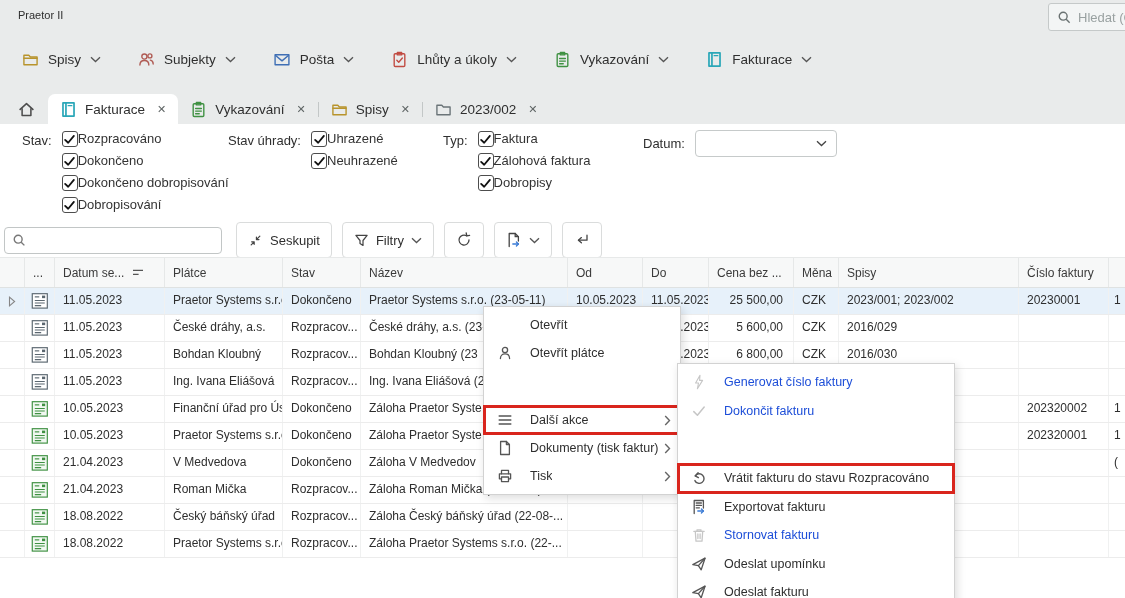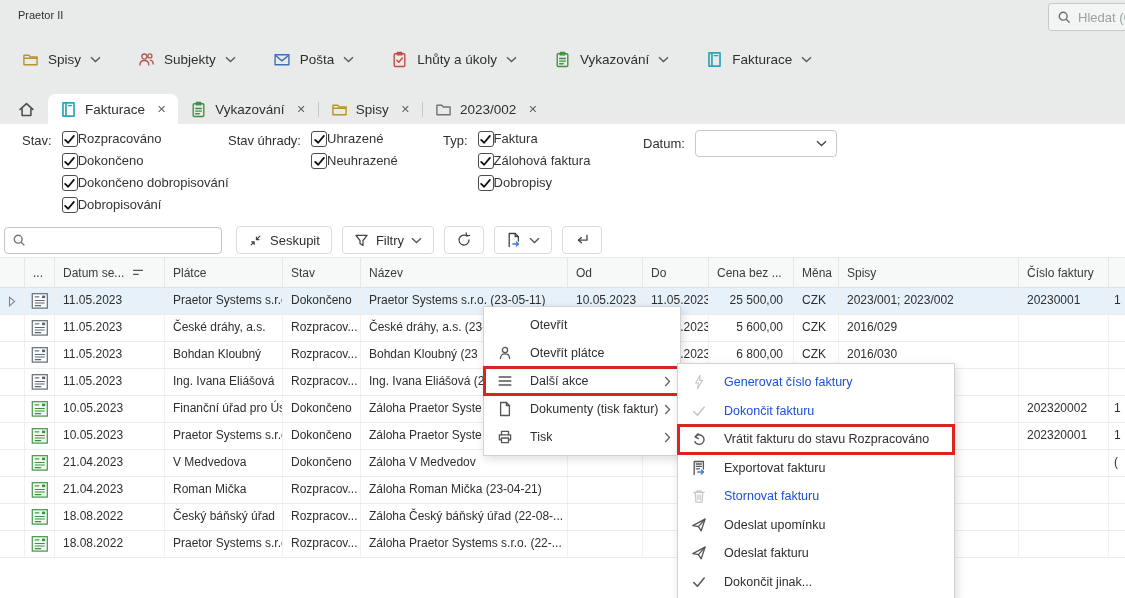--- a/index.html
+++ b/index.html
@@ -31,21 +31,21 @@
   .fopt{display:flex;align-items:flex-start;height:17px;}
   .cb{width:16px;height:16px;border:1.6px solid #4d4d4d;border-radius:3px;background:#fff;
       display:flex;align-items:center;justify-content:center;box-sizing:border-box;}
   .fselect{width:142px;height:27px;border:1px solid #c6caca;border-radius:4px;background:#fff;
            display:flex;align-items:center;justify-content:flex-end;padding-right:9px;box-sizing:border-box;margin-top:-4px;}
   
   .toolbar{position:absolute;top:102px;left:4px;height:28px;display:flex;gap:10px;align-items:center;}
   .tsearch{width:218px;height:27px;border:1px solid #c2c6c6;border-radius:4px;background:#fff;
            display:flex;align-items:center;gap:6px;padding-left:7px;box-sizing:border-box;margin-right:4px;}
   .tsearch input{border:none;outline:none;width:170px;font-size:13px;font-family:inherit;background:transparent;}
-  .tbtn{display:flex;align-items:center;gap:7px;height:28px;padding:0 11px;border:1px solid #dadcdc;
+  .tbtn{display:flex;align-items:center;gap:7px;height:36px;padding:0 11px;border:1px solid #dadcdc;
         border-radius:4px;background:#fff;color:#2f2f2f;box-sizing:border-box;}
   
   .tableWrap{position:absolute;top:133px;left:0;right:0;}
   .thr{display:flex;height:29px;background:#f7f8f8;border-bottom:1px solid #dfe2e2;border-top:1px solid #e7e9e9;}
   .th{box-sizing:border-box;padding-left:8px;line-height:28px;font-size:12px;color:#3a3a3a;
       border-right:1px solid #e6e8e8;display:flex;align-items:center;gap:8px;overflow:hidden;white-space:nowrap;}
   .tr{display:flex;height:26px;border-bottom:1px solid #ececec;background:#fff;}
   .tr.selected{background:#e7f1fa;}
   .td{box-sizing:border-box;padding-left:8px;line-height:25px;font-size:12px;color:#2e2e2e;
       border-right:1px solid #f0f1f1;overflow:hidden;white-space:nowrap;}
@@ -58,21 +58,21 @@
   .menu{position:absolute;background:#fff;border:1px solid #d2d2d2;box-shadow:2px 3px 9px rgba(0,0,0,.14);padding:4px 0;}
   #ctx-menu{left:483px;top:306px;width:196px;z-index:20;}
   #ctx-submenu{left:677px;top:363px;width:276px;z-index:21;}
   .mi{display:flex;align-items:center;height:28px;padding:0 9px 0 12px;font-size:12.5px;color:#2e2e2e;}
   #ctx-submenu .mi{height:28.5px;}
   .mi .ic{width:18px;display:flex;align-items:center;justify-content:center;color:#555;}
   .mi .ml{margin-left:16px;white-space:nowrap;overflow:hidden;}
   .mi .arrow{margin-left:auto;color:#666;display:flex;}
   .mi.dis{color:#1d4ed8;}
   .mi.dis .ic{color:#c6c6c6;}
-  .mi.hl{outline:3px solid #d9251d;outline-offset:-2px;}
+  .mi.hl{outline:3px solid #d9251d;outline-offset:-2px;margin-top:39px;}
   .ico{display:inline-flex;align-items:center;justify-content:center;line-height:0;}
   svg{display:block;}
 </style>
 </head>
 <body>
 
 <div class="app">
 
   <div class="titlebar">
     <span class="app-title">Praetor II</span>

